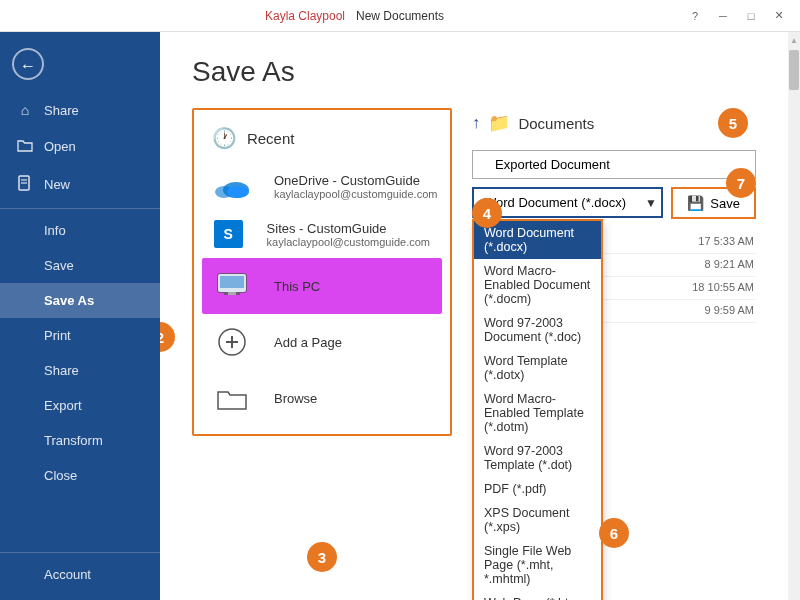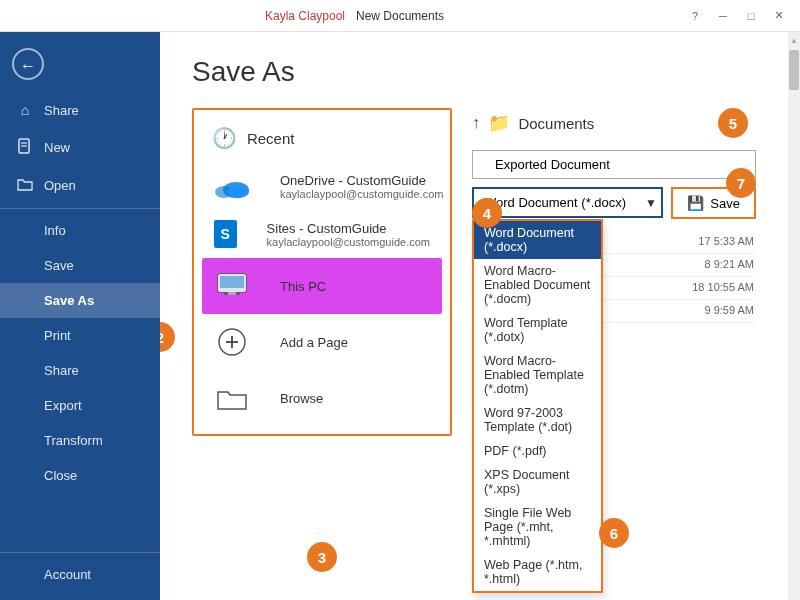--- a/index.html
+++ b/index.html
@@ -117,21 +117,21 @@
       align-items: center;
       gap: 10px;
       padding: 8px 10px;
       font-size: 14px;
       color: #333;
       margin-bottom: 4px;
     }
     .location-item {
       display: flex;
       align-items: center;
-      gap: 30px;
+      gap: 24px;
       padding: 10px 12px;
       cursor: pointer;
       border-radius: 2px;
     }
     .location-item.selected { background: #d946ef; justify-content: center; }
     .location-icon {
       width: 36px;
       height: 36px;
       display: flex;
       align-items: center;
@@ -315,35 +315,35 @@
         <span>←</span>
       </button>
     </div>
 
     <div class="sidebar-item">
       <span class="sidebar-icon">⌂</span>
       <span>Share</span>
     </div>
     <div class="sidebar-item">
       <span class="sidebar-icon">
+        <svg width="16" height="14" viewBox="0 0 16 14" fill="none">
+            <path d="M1 3h5l1.5 2H15v8H1V3z" stroke="rgba(255,255,255,0.85)" stroke-width="1.3" fill="none"></path>
+          </svg>
+      </span>
+      <span>Open</span>
+    </div>
+    <div class="sidebar-item">
+      <span class="sidebar-icon">
         <svg width="14" height="16" viewBox="0 0 14 16" fill="none">
             <rect x="1" y="1" width="10" height="14" rx="1" stroke="rgba(255,255,255,0.85)" stroke-width="1.5" fill="none"></rect>
             <line x1="3" y1="5" x2="9" y2="5" stroke="rgba(255,255,255,0.85)" stroke-width="1.2"></line>
             <line x1="3" y1="8" x2="9" y2="8" stroke="rgba(255,255,255,0.85)" stroke-width="1.2"></line>
           </svg>
       </span>
       <span>New</span>
-    </div>
-    <div class="sidebar-item">
-      <span class="sidebar-icon">
-        <svg width="16" height="14" viewBox="0 0 16 14" fill="none">
-            <path d="M1 3h5l1.5 2H15v8H1V3z" stroke="rgba(255,255,255,0.85)" stroke-width="1.3" fill="none"></path>
-          </svg>
-      </span>
-      <span>Open</span>
     </div>
 
     <div class="sidebar-divider"></div>
 
     <div class="sidebar-item">
       <span class="sidebar-icon"></span>
       <span>Info</span>
     </div>
     <div class="sidebar-item">
       <span class="sidebar-icon"></span>
@@ -486,20 +486,21 @@
         <div class="format-row">
           <div class="format-select-wrapper">
             <select class="format-select">
             <option>Word Document (*.docx)</option><option>Word Macro-Enabled Document (*.docm)</option><option>Word 97-2003 Document (*.doc)</option><option>Word Template (*.dotx)</option><option>Word Macro-Enabled Template (*.dotm)</option><option>Word 97-2003 Template (*.dot)</option><option>PDF (*.pdf)</option><option>XPS Document (*.xps)</option><option>Single File Web Page (*.mht, *.mhtml)</option><option>Web Page (*.htm, *.html)</option><option>Web Page, Filtered (*.htm, *.html)</option><option>Rich Text Format (*.rtf)</option><option>Plain Text (*.txt)</option><option>Word XML Document (*.xml)</option><option>Word 2003 XML Document (*.xml)</option><option>Strict Open XML Document (*.docx)</option><option>OpenDocument Text (*.odt)</option></select>
             <span class="dropdown-arrow">▼</span>
 
             
             <div class="dropdown-list">
             <div class="dropdown-list-item">Word Document (*.docx)</div>
                 <div class="dropdown-list-item">Word Macro-Enabled Document (*.docm)</div>
+                <div class="dropdown-list-item">Word 97-2003 Document (*.doc)</div>
                 <div class="dropdown-list-item">Word Template (*.dotx)</div>
                 <div class="dropdown-list-item">Word Macro-Enabled Template (*.dotm)</div>
                 <div class="dropdown-list-item">Word 97-2003 Template (*.dot)</div>
                 <div class="dropdown-list-item">PDF (*.pdf)</div>
                 <div class="dropdown-list-item">XPS Document (*.xps)</div>
                 <div class="dropdown-list-item">Single File Web Page (*.mht, *.mhtml)</div>
                 <div class="dropdown-list-item">Web Page (*.htm, *.html)</div>
               </div>
           </div>
           <button class="save-btn">

